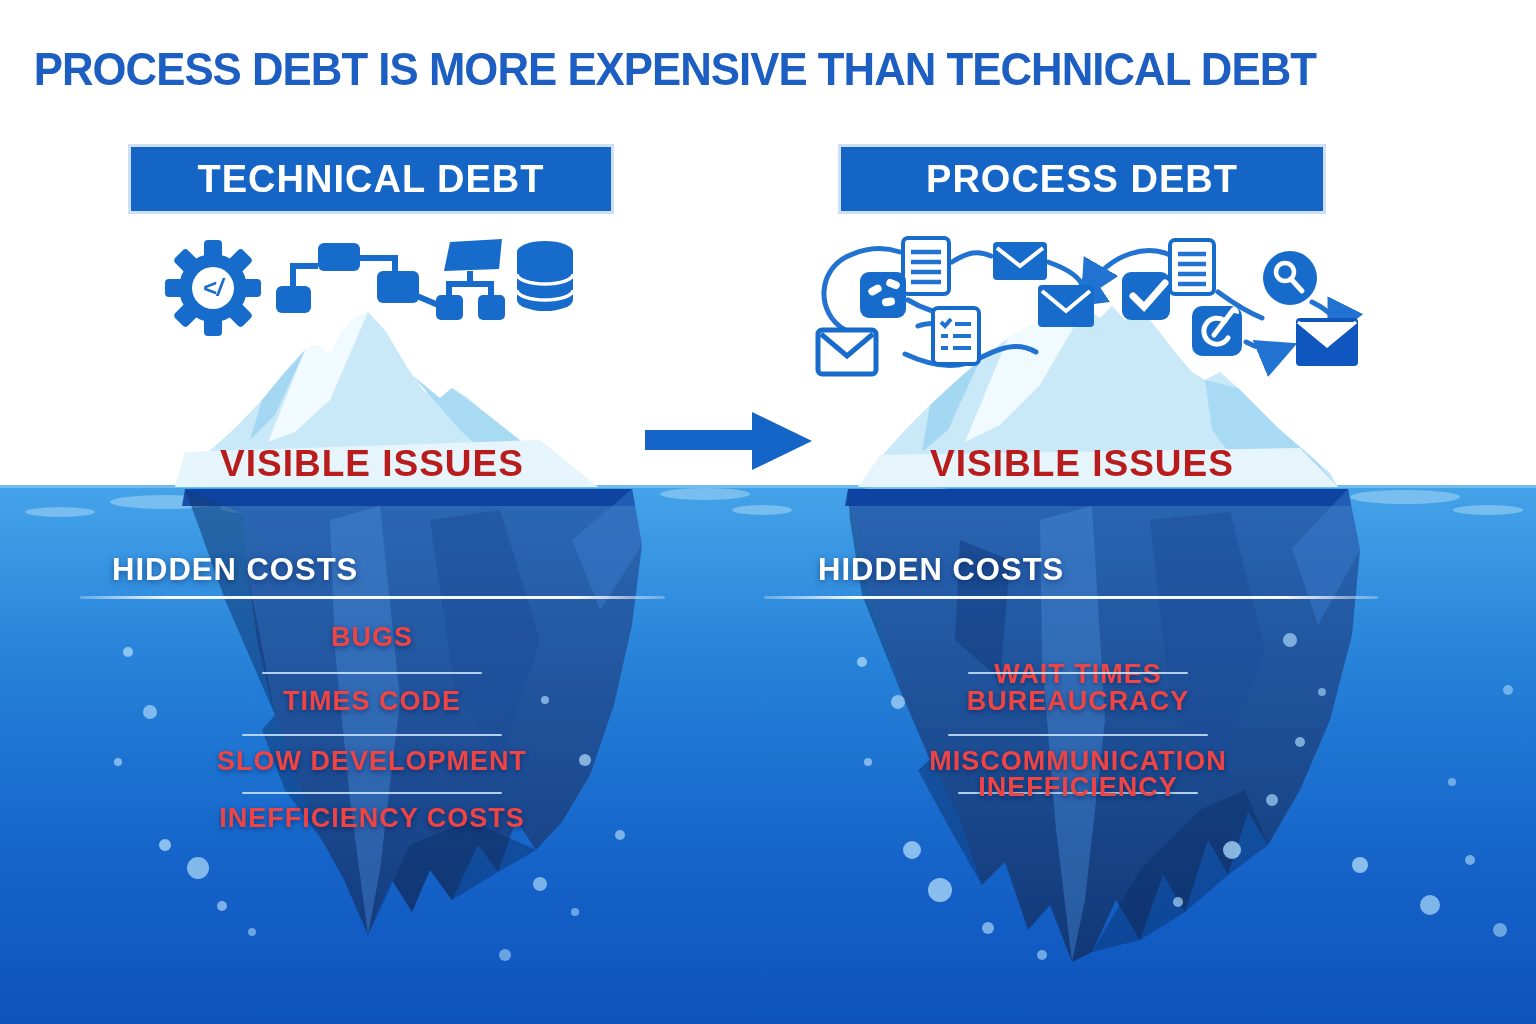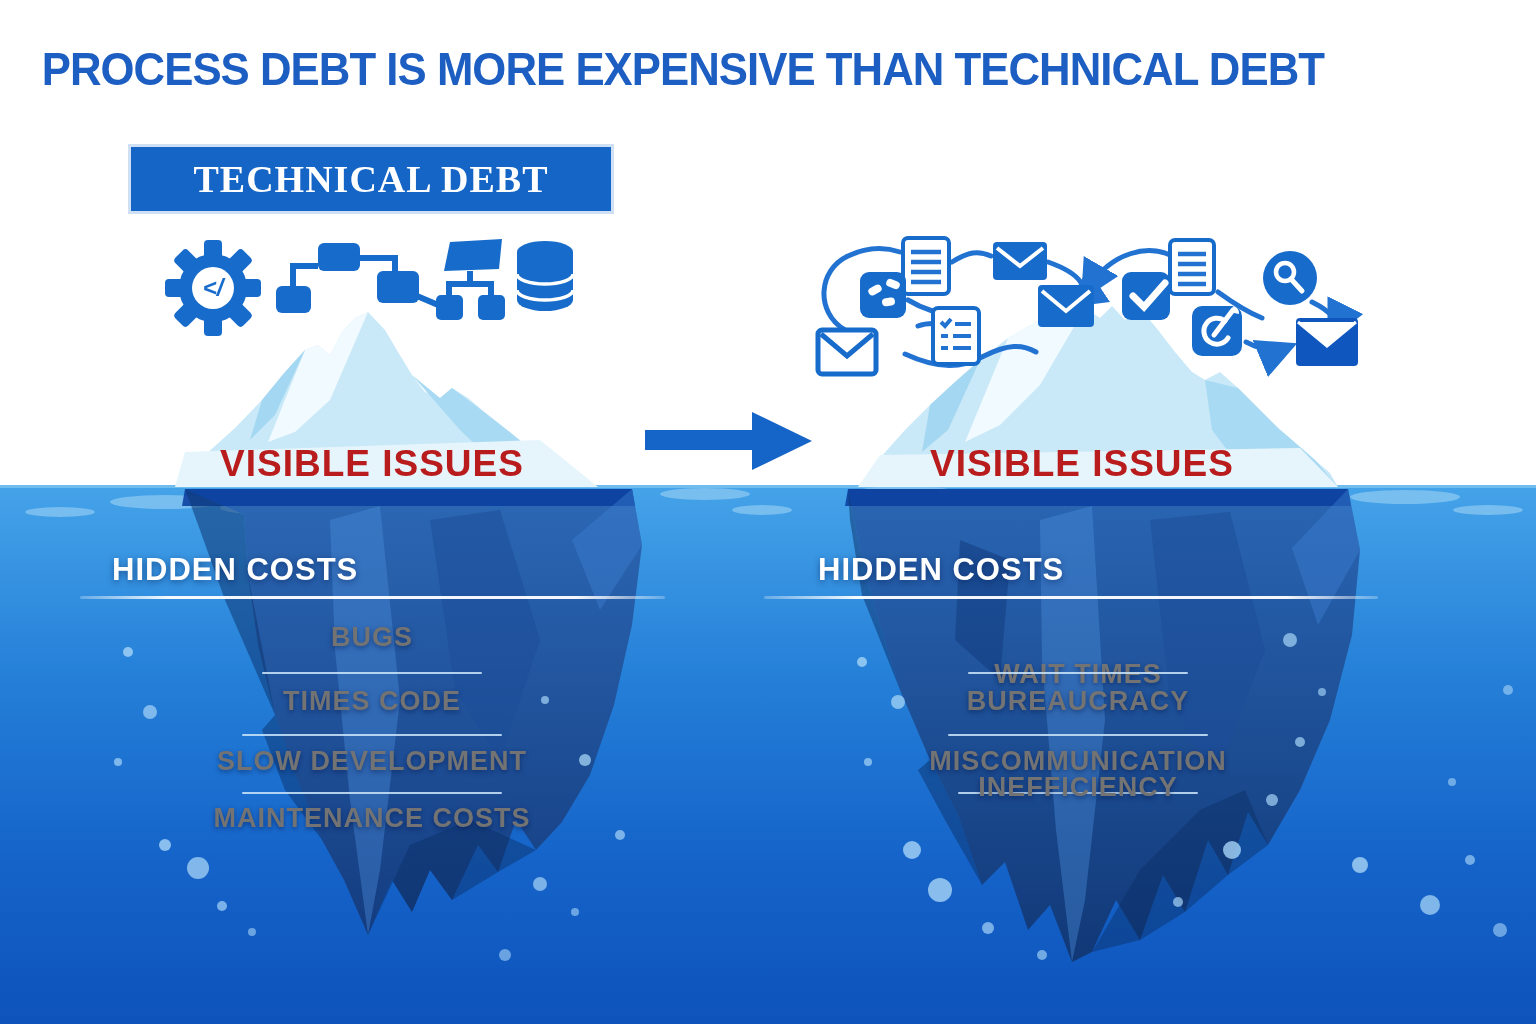--- a/index.html
+++ b/index.html
@@ -5,29 +5,29 @@
   html,body{margin:0;padding:0;}
   body{
     width:1536px;height:1024px;overflow:hidden;background:#ffffff;
     font-family:"Liberation Sans", sans-serif;position:relative;
   }
   .canvas{position:absolute;inset:0;width:1536px;height:1024px;}
   .scene{position:absolute;left:0;top:0;width:1536px;height:1024px;display:block;}
 
   .title{
     position:absolute;left:0;top:42px;width:1300px;text-align:center;
-    color:var(--title-blue,#1D5EC2);font-size:46px;font-weight:bold;letter-spacing:-1px;padding-left:8px;
+    color:var(--title-blue,#1D5EC2);font-size:46px;font-weight:bold;letter-spacing:-1px;
   }
   .title span{display:inline-block;transform:scaleX(.95);white-space:nowrap;}
 
   .banner{
     position:absolute;top:144px;height:70px;background:var(--banner-blue,#1565C6);
     border:3px solid #cfe0f5;box-sizing:border-box;
     display:flex;align-items:center;justify-content:center;
-    color:#ffffff;font-size:38px;font-weight:bold;letter-spacing:1px;font-family:Liberation Serif, serif;
+    color:#ffffff;font-size:38px;font-weight:bold;letter-spacing:1px;
   }
   .banner.left{left:128px;width:486px;}
   .banner.right{left:838px;width:488px;}
 
   .visible-label{
     position:absolute;top:443px;width:440px;text-align:center;
     color:#b91c1c;font-size:37px;font-weight:bold;letter-spacing:1px;
   }
   .visible-label.left{left:152px;}
   .visible-label.right{left:862px;}
@@ -45,21 +45,21 @@
     border-radius:2px;
   }
   .sep-long.left{left:80px;top:596px;width:585px;}
   .sep-long.right{left:764px;top:596px;width:614px;}
 
   .sep-short{
     position:absolute;height:2px;background:rgba(205,230,250,.85);border-radius:2px;
   }
   .hidden-item{
     position:absolute;width:500px;text-align:center;
-    color:#737373;font-size:27px;font-weight:bold;letter-spacing:1px;
+    color:#ef4444;font-size:27px;font-weight:bold;letter-spacing:1px;
     text-shadow:0 2px 5px rgba(0,20,70,.5);
   }
   .col-left .hidden-item{left:122px;}
   .col-right .hidden-item{left:828px;}
 </style>
 </head>
 <body>
 
 <div class="canvas">
 
@@ -318,34 +318,37 @@
         <path d="M1233,306 a7,7 0 0 1 6,8 l-5,-1 z" fill="#ffffff"></path>
       </g>
     </g>
   </svg>
 
   <div class="title"><span>PROCESS DEBT IS MORE EXPENSIVE THAN TECHNICAL DEBT</span></div>
 
   <div class="banner left">
     <span>TECHNICAL DEBT</span>
   </div>
+  <div class="banner right">
+    <span>PROCESS DEBT</span>
+  </div>
 
   <div class="visible-label left">VISIBLE ISSUES</div>
   <div class="visible-label right">VISIBLE ISSUES</div>
 
   <div class="col-left">
     <div class="hidden-title left">HIDDEN COSTS</div>
     <div class="sep-long left"></div>
     <div class="hidden-item" style="top:622px">BUGS</div>
     <div class="sep-short" style="left:262px;top:672px;width:220px"></div>
     <div class="hidden-item" style="top:686px">TIMES CODE</div>
     <div class="sep-short" style="left:242px;top:734px;width:260px"></div>
     <div class="hidden-item" style="top:746px">SLOW DEVELOPMENT</div>
     <div class="sep-short" style="left:242px;top:792px;width:260px"></div>
-    <div class="hidden-item" style="top:803px">MAINTENANCE COSTS</div>
+    <div class="hidden-item" style="top:803px">INEFFICIENCY COSTS</div>
   </div>
 
   <div class="col-right">
     <div class="hidden-title right">HIDDEN COSTS</div>
     <div class="sep-long right"></div>
     <div class="hidden-item" style="top:659px">WAIT TIMES</div>
     <div class="sep-short" style="left:968px;top:672px;width:220px"></div>
     <div class="hidden-item" style="top:686px">BUREAUCRACY</div>
     <div class="sep-short" style="left:948px;top:734px;width:260px"></div>
     <div class="hidden-item" style="top:746px">MISCOMMUNICATION</div>

